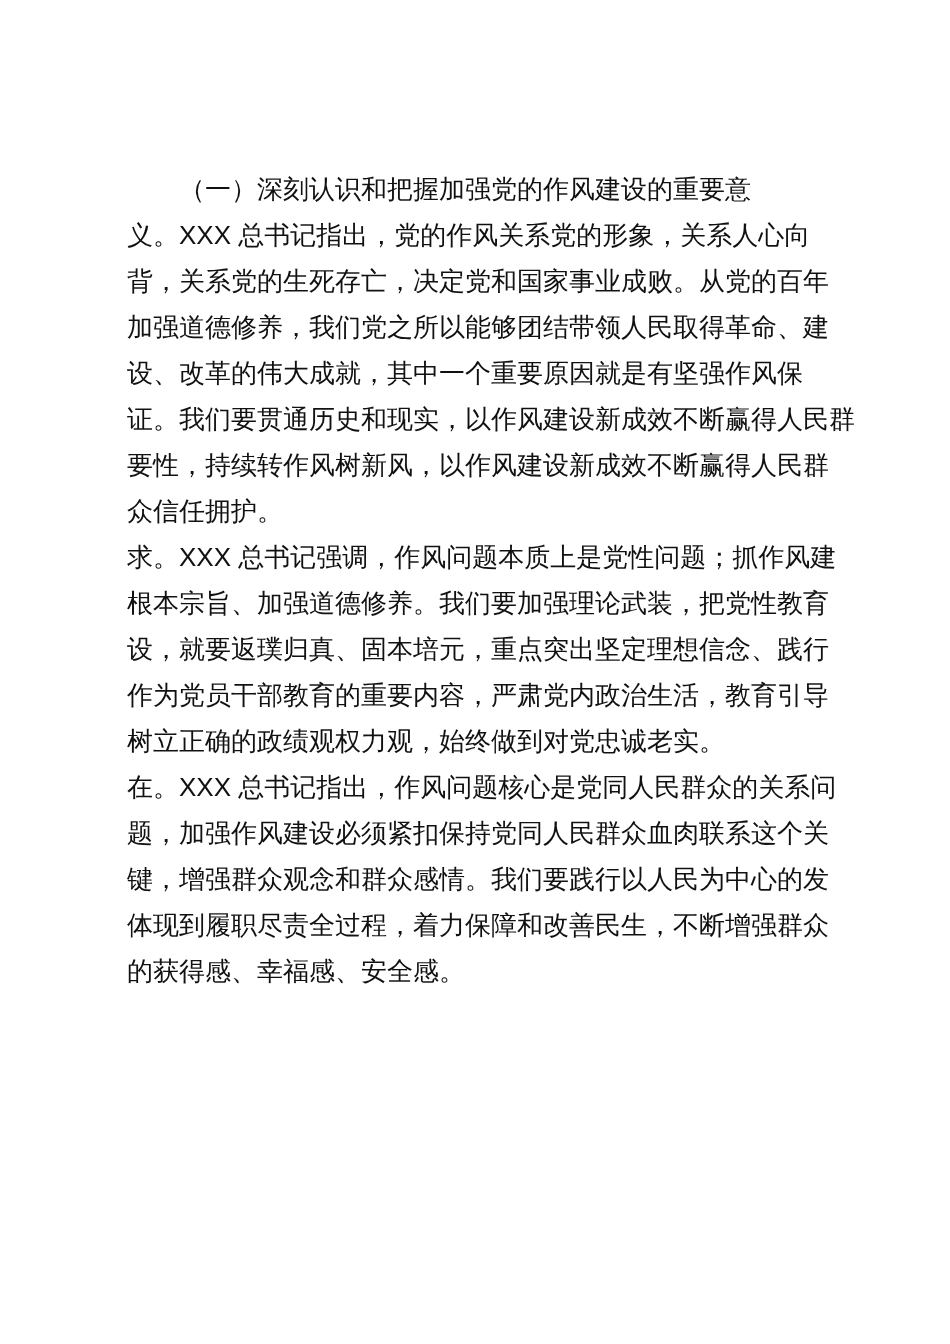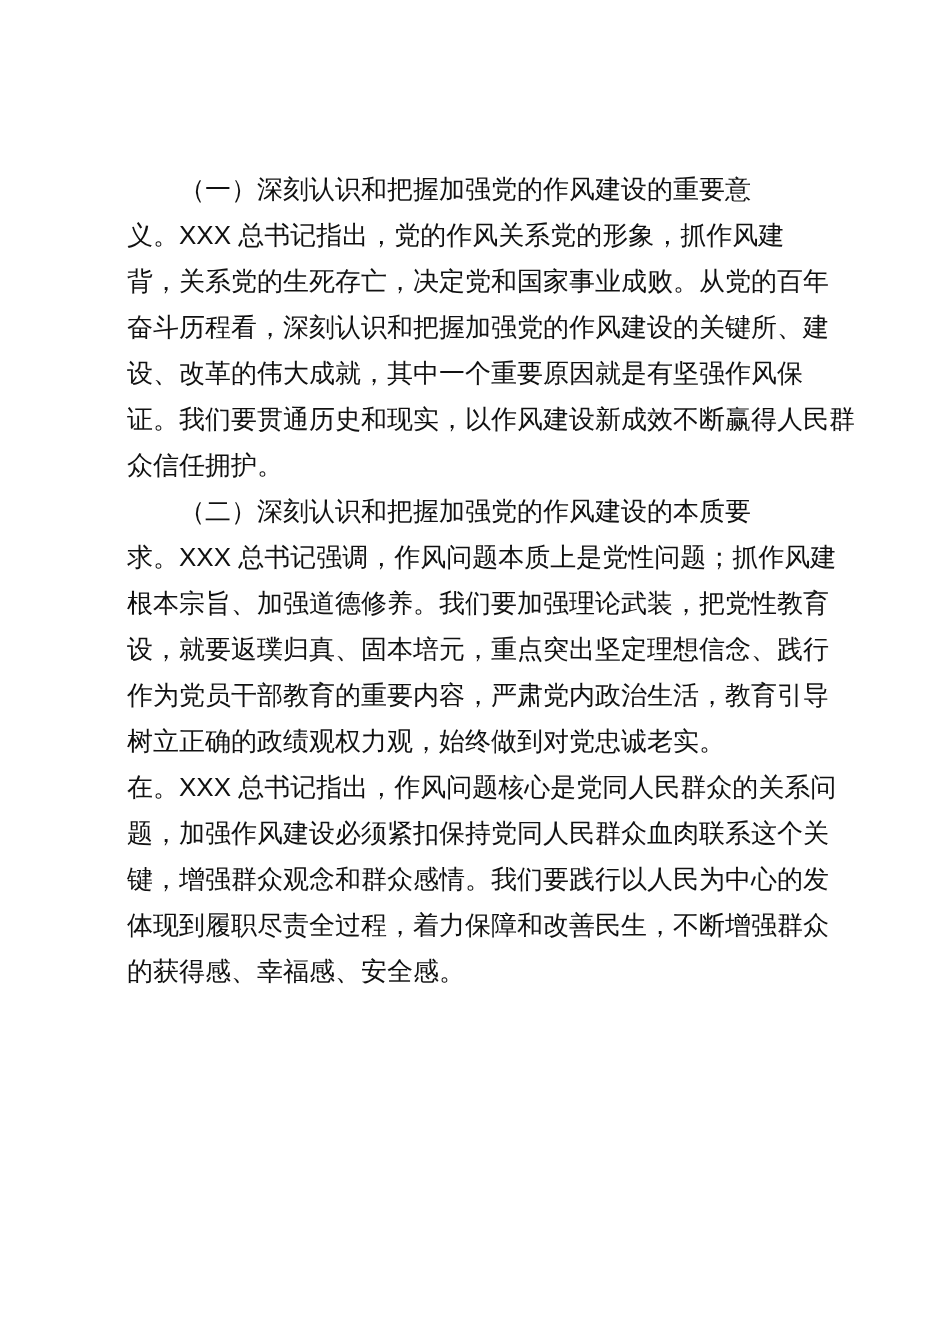--- a/index.html
+++ b/index.html
@@ -38,30 +38,30 @@
   }
 </style>
 </head>
 <body>
 
 <div class="page">
   <div class="content">
 
     <div class="paragraph">
       <div class="line first-line">（一）深刻认识和把握加强党的作风建设的重要意</div>
-      <div class="line">义。XXX 总书记指出，党的作风关系党的形象，抓作风建</div>
+      <div class="line">义。XXX 总书记指出，党的作风关系党的形象，关系人心向</div>
       <div class="line">背，关系党的生死存亡，决定党和国家事业成败。从党的百年</div>
-      <div class="line">奋斗历程看，深刻认识和把握加强党的作风建设的关键所、建</div>
+      <div class="line">加强道德修养，我们党之所以能够团结带领人民取得革命、建</div>
       <div class="line">设、改革的伟大成就，其中一个重要原因就是有坚强作风保</div>
       <div class="line">证。我们要贯通历史和现实，以作风建设新成效不断赢得人民群</div>
+      <div class="line">要性，持续转作风树新风，以作风建设新成效不断赢得人民群</div>
       <div class="line">众信任拥护。</div>
     </div>
 
     <div class="paragraph">
-      <div class="line first-line">（二）深刻认识和把握加强党的作风建设的本质要</div>
       <div class="line">求。XXX 总书记强调，作风问题本质上是党性问题；抓作风建</div>
       <div class="line">根本宗旨、加强道德修养。我们要加强理论武装，把党性教育</div>
       <div class="line">设，就要返璞归真、固本培元，重点突出坚定理想信念、践行</div>
       <div class="line">作为党员干部教育的重要内容，严肃党内政治生活，教育引导</div>
       <div class="line">树立正确的政绩观权力观，始终做到对党忠诚老实。</div>
     </div>
 
     <div class="paragraph">
       <div class="line">在。XXX 总书记指出，作风问题核心是党同人民群众的关系问</div>
       <div class="line">题，加强作风建设必须紧扣保持党同人民群众血肉联系这个关</div>

